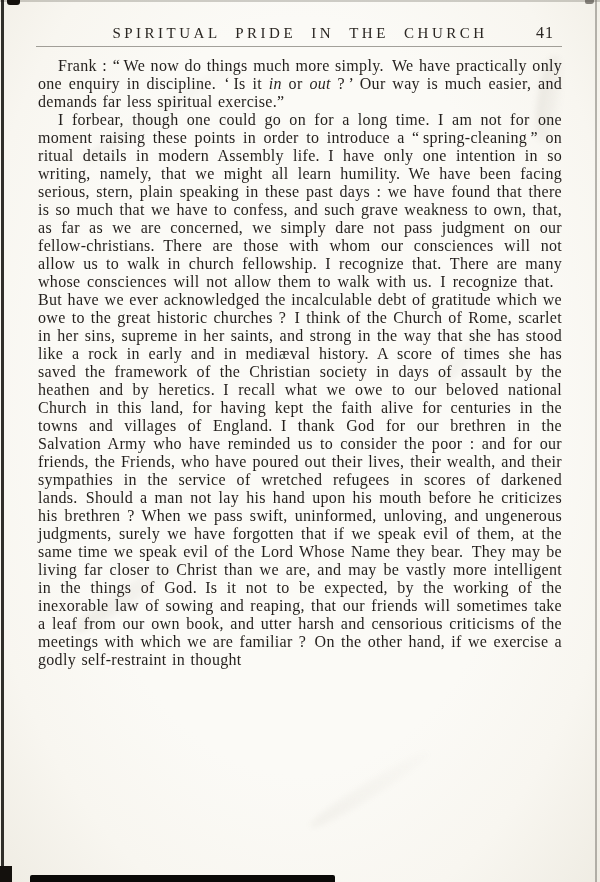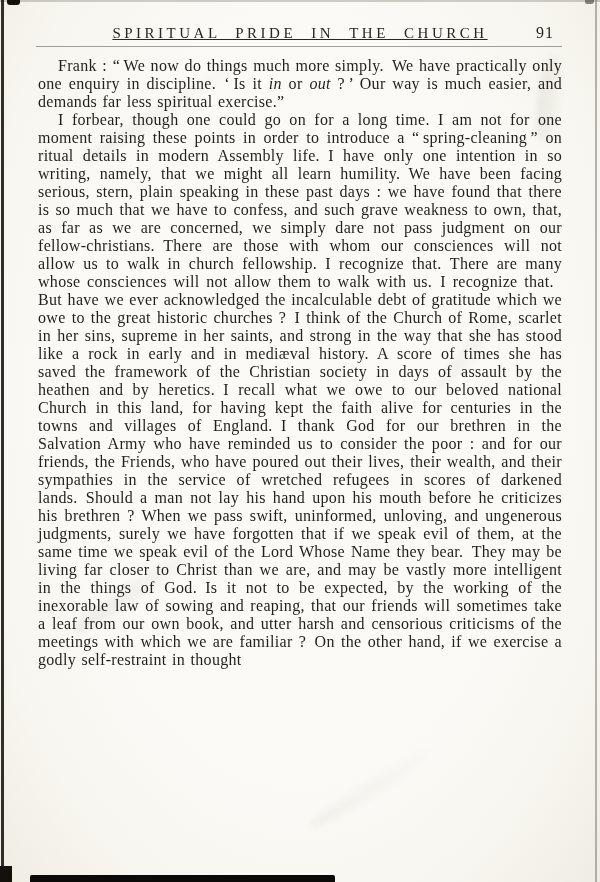--- a/index.html
+++ b/index.html
@@ -15,21 +15,20 @@
     overflow:hidden;
     font-family:"Liberation Serif","DejaVu Serif",serif;
     color:var(--ink);
   }
   
   .running-head{
     position:absolute;top:25px;left:0;right:0;
     text-align:center;
     font-size:15px;letter-spacing:3.5px;word-spacing:8px;
     color:#2a2622;
-    text-decoration:underline;
   }
   .page-number{
     position:absolute;top:24px;right:46px;
     font-size:16px;letter-spacing:1px;color:#2a2622;
   }
   .head-rule{
     position:absolute;top:46px;left:36px;right:38px;
     border-top:1px solid rgba(90,85,78,.55);
   }
   
@@ -66,21 +65,21 @@
 
   <div class="smudge s1"></div>
   <div class="smudge s2"></div>
   <div class="smudge s3"></div>
   <div class="smudge s4"></div>
   <div class="smudge s5"></div>
 
   <div class="running-head">
     <span>SPIRITUAL PRIDE IN THE CHURCH</span>
   </div>
-  <span class="page-number">91</span>
+  <span class="page-number">41</span>
   <div class="head-rule"></div>
 
   <div class="body-text">
     <p><span>Frank&nbsp;: “ We now do things much more simply. We have practically only one enquiry in discipline. ‘ Is it </span><span class="it">in</span><span> or </span><span class="it">out</span><span>&nbsp;? ’ Our way is much easier, and demands far less spiritual exercise.”</span></p>
     <p><span>I forbear, though one could go on for a long time. I am not for one moment raising these points in order to introduce a “ spring-cleaning ” on ritual details in modern Assembly life. I have only one intention in so writing, namely, that we might all learn humility. We have been facing serious, stern, plain speaking in these past days&nbsp;: we have found that there is so much that we have to confess, and such grave weakness to own, that, as far as we are concerned, we simply dare not pass judgment on our fellow-christians. There are those with whom our consciences will not allow us to walk in church fellowship. I recognize that. There are many whose consciences will not allow them to walk with us. I recognize that. But have we ever acknowledged the incalculable debt of gratitude which we owe to the great historic churches&nbsp;? I think of the Church of Rome, scarlet in her sins, supreme in her saints, and strong in the way that she has stood like a rock in early and in mediæval history. A score of times she has saved the framework of the Christian society in days of assault by the heathen and by heretics. I recall what we owe to our beloved national Church in this land, for having kept the faith alive for centuries in the towns and villages of England. I thank God for our brethren in the Salvation Army who have reminded us to consider the poor&nbsp;: and for our friends, the Friends, who have poured out their lives, their wealth, and their sympathies in the service of wretched refugees in scores of darkened lands. Should a man not lay his hand upon his mouth before he criticizes his brethren&nbsp;? When we pass swift, uninformed, unloving, and ungenerous judgments, surely we have forgotten that if we speak evil of them, at the same time we speak evil of the Lord Whose Name they bear. They may be living far closer to Christ than we are, and may be vastly more intelligent in the things of God. Is it not to be expected, by the working of the inexorable law of sowing and reaping, that our friends will sometimes take a leaf from our own book, and utter harsh and censorious criticisms of the meetings with which we are familiar&nbsp;? On the other hand, if we exercise a godly self-restraint in thought</span></p>
   </div>
 
   <div class="edge-top"></div>
   <div class="edge-left"></div>
   <div class="edge-right"></div>

